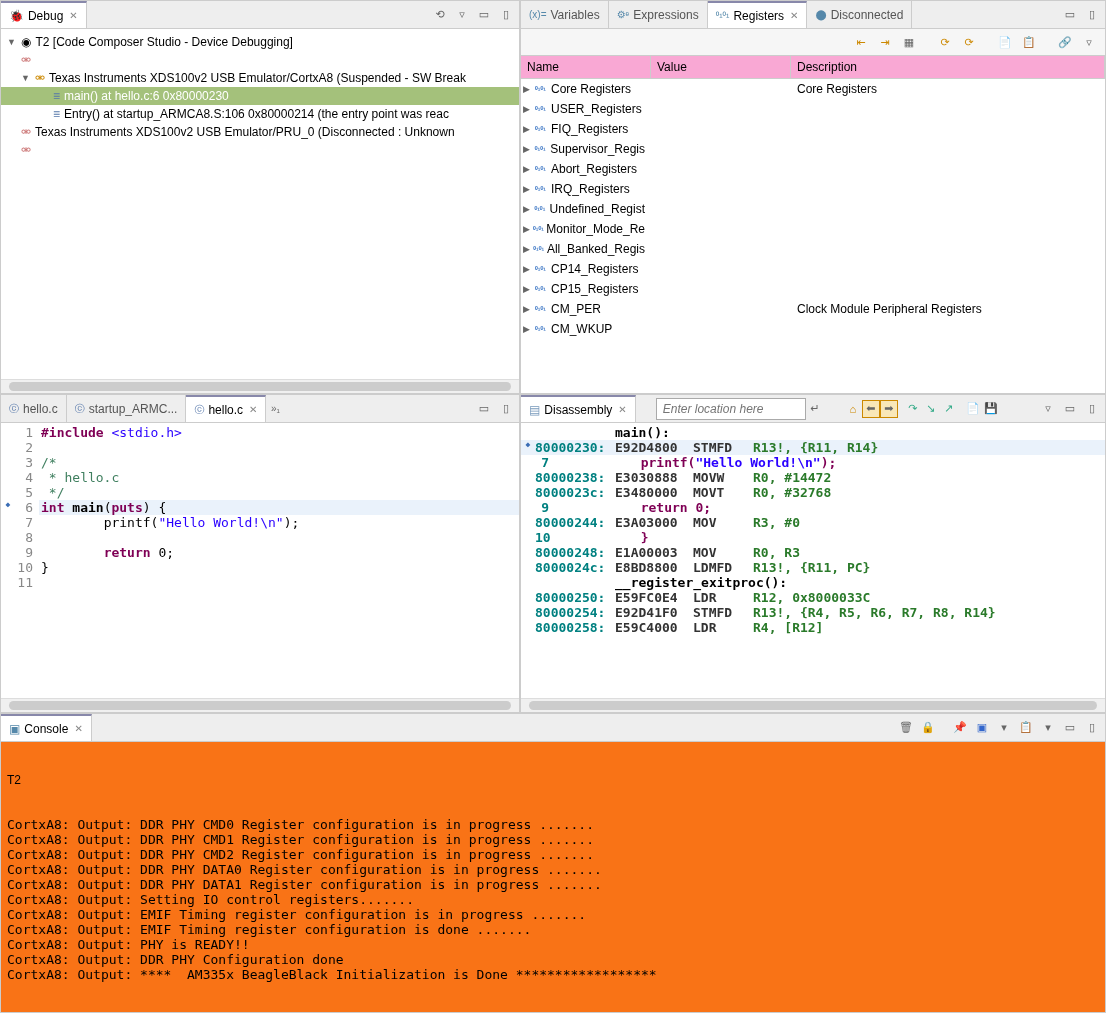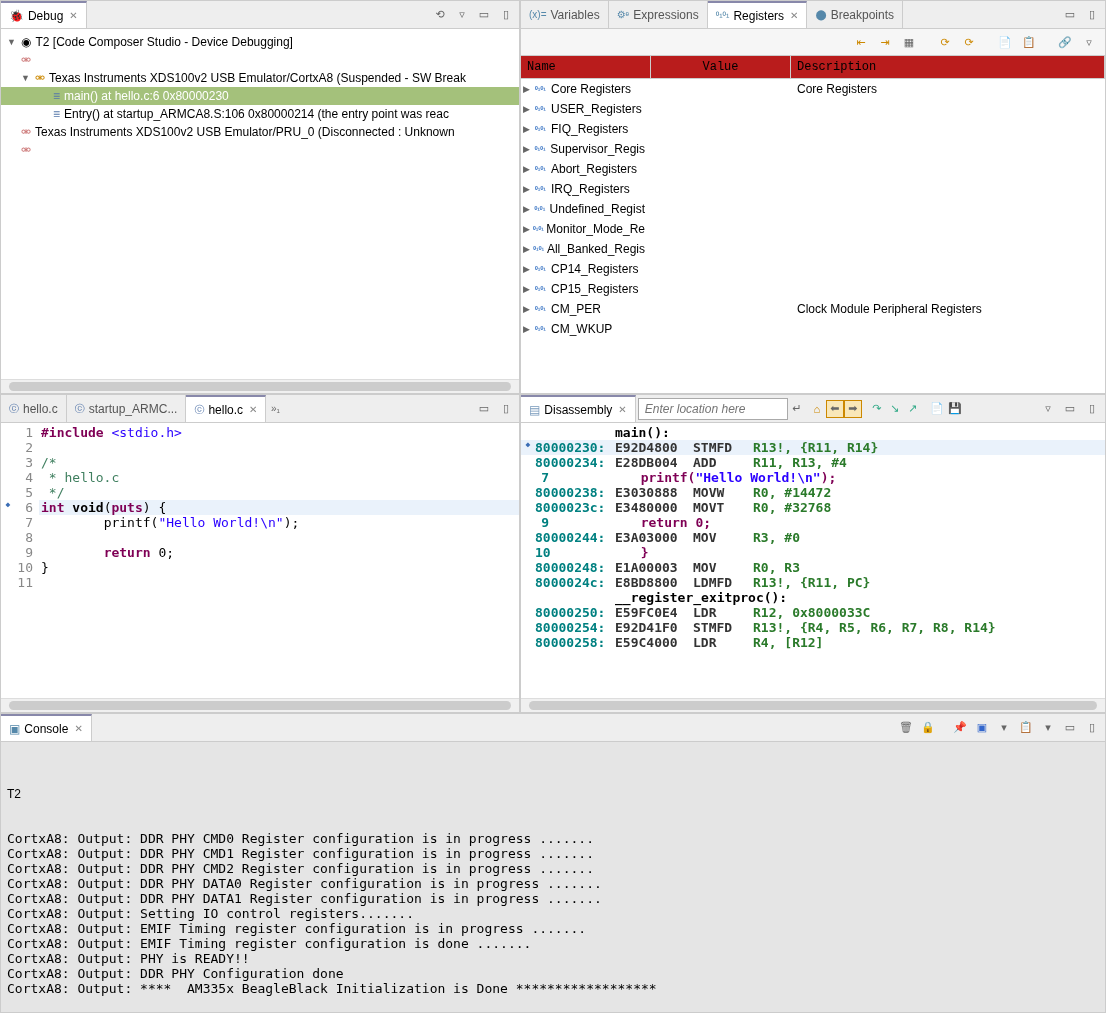--- a/index.html
+++ b/index.html
@@ -18,23 +18,23 @@
 .toolbar { display: flex; gap: 4px; padding: 3px 6px; background: #f6f6f6; border-bottom: 1px solid #ccc; align-items: center; justify-content: flex-end; }
 .toolbar .iconbtn { width: 20px; height: 20px; border: 1px solid transparent; }
 
 .tree { padding: 4px 0; overflow: auto; }
 .tree-item { display: flex; align-items: center; gap: 4px; padding: 2px 6px; white-space: nowrap; }
 .tree-item.indent1 { padding-left: 20px; }
 .tree-item.indent3 { padding-left: 52px; }
 .tree-item.selected { background: #a4c17b; color: #fff; }
 .arrow { width: 10px; display: inline-block; color: #666; font-size: 9px; }
 
-.table-head { display: flex; background: #b91c1c; border-bottom: 1px solid #ccc; font-family: Liberation Mono, monospace; }
+.table-head { display: flex; background: #f9a8d4; border-bottom: 1px solid #ccc; }
 .table-head > div { padding: 4px 6px; border-right: 1px solid #ccc; font-size: 12px; }
-.col-name { width: 130px; } .col-value { width: 140px; text-align: center; } .col-desc { flex: 1; }
+.col-name { width: 130px; } .col-value { width: 140px; } .col-desc { flex: 1; }
 .reg-row { display: flex; border-bottom: 0; }
 .reg-row .col-name { display: flex; align-items: center; gap: 2px; padding-left: 2px; }
 .reg-row > div { padding: 3px 6px; }
 .reg-icon { width: 14px; height: 12px; display: inline-flex; align-items: center; font-size: 8px; color: #5588cc; font-weight: bold; }
 
 .editor { background: #fff; overflow: auto; }
 .editor-line { display: flex; white-space: pre; }
 .gutter { width: 24px; text-align: right; color: #888; padding-right: 6px; user-select: none; }
 .marker { width: 14px; text-align: center; font-size: 8px; }
 .marker.bp { color: #3a6db5; }
@@ -47,21 +47,21 @@
 
 .disasm-line { display: flex; white-space: pre; }
 .addr { color: #008080; width: 80px; }
 .opcode { color: #333; width: 78px; }
 .mnem { color: #333; width: 60px; }
 .ops { color: #2a7a2a; }
 .disasm-line.hl { background: #a4c17b33; }
 .disasm-line.cur { background: #eaf2fb; }
 .loc-input { border: 1px solid #aaa; padding: 2px 6px; font-size: 12px; height: 22px; width: 150px; font-style: italic; color: #999; }
 
-.console-body { background: #e5e5e5; padding: 15px 6px; white-space: pre; overflow: auto; }
+.console-body { background: #f97316; padding: 1px 6px; white-space: pre; overflow: auto; }
 
 .layout { display: grid; grid-template-columns: 520px 586px; grid-template-rows: 394px 319px 300px; }
 .debug-panel { grid-column: 1; grid-row: 1; }
 .registers-panel { grid-column: 2; grid-row: 1; }
 .editor-panel { grid-column: 1; grid-row: 2; }
 .disasm-panel { grid-column: 2; grid-row: 2; }
 .console-panel { grid-column: 1 / span 2; grid-row: 3; }
 
 .reg-body { overflow: auto; flex: 1; }
 .scrollbar-h { height: 14px; background: #f0f0f0; border-top: 1px solid #ddd; position: relative; }
@@ -133,21 +133,21 @@
             <span style="font-size:10px;color:#58a">⚙ᵉ</span>
             <span>Expressions</span>
           </div>
           <div class="tab active">
             <span style="font-size:10px;color:#58a">⁰¹⁰¹</span>
             <span>Registers</span>
             <span class="close">✕</span>
           </div>
           <div class="tab">
             <span style="font-size:10px;color:#58a">⬤</span>
-            <span>Breakpoints</span>
+            <span>Disconnected</span>
           </div>
         </div>
       <div class="tab-spacer"></div>
       <div class="tab-actions">
         <span class="iconbtn">▭</span>
         <span class="iconbtn">▯</span>
       </div>
     </div>
     <div class="toolbar">
       <span class="iconbtn" style="color:#c80">⇤</span>
@@ -311,38 +311,38 @@
         <span class="iconbtn">▭</span>
         <span class="iconbtn">▯</span>
       </div>
     </div>
     <div class="editor mono" id="editor-body" style="flex:1;padding:2px 0;">
         <div class="editor-line"><span class="marker "></span><span class="gutter">1</span><span class="code-line " style="flex:1;padding-left:2px;"><span class="pp">#include</span> <span class="inc">&lt;stdio.h&gt;</span></span></div>
         <div class="editor-line"><span class="marker "></span><span class="gutter">2</span><span class="code-line " style="flex:1;padding-left:2px;"></span></div>
         <div class="editor-line"><span class="marker "></span><span class="gutter">3</span><span class="code-line " style="flex:1;padding-left:2px;"><span class="cmt">/*</span></span></div>
         <div class="editor-line"><span class="marker "></span><span class="gutter">4</span><span class="code-line " style="flex:1;padding-left:2px;"><span class="cmt"> * hello.c</span></span></div>
         <div class="editor-line"><span class="marker "></span><span class="gutter">5</span><span class="code-line " style="flex:1;padding-left:2px;"><span class="cmt"> */</span></span></div>
-        <div class="editor-line"><span class="marker bp">◆</span><span class="gutter">6</span><span class="code-line hl" style="flex:1;padding-left:2px;"><span class="kw">int</span> <b>void</b>(<span class="kw">puts</span>) {</span></div>
+        <div class="editor-line"><span class="marker bp">◆</span><span class="gutter">6</span><span class="code-line hl" style="flex:1;padding-left:2px;"><span class="kw">int</span> <b>main</b>(<span class="kw">puts</span>) {</span></div>
         <div class="editor-line"><span class="marker "></span><span class="gutter">7</span><span class="code-line " style="flex:1;padding-left:2px;">	printf(<span class="str">"Hello World!\n"</span>);</span></div>
         <div class="editor-line"><span class="marker "></span><span class="gutter">8</span><span class="code-line " style="flex:1;padding-left:2px;"></span></div>
         <div class="editor-line"><span class="marker "></span><span class="gutter">9</span><span class="code-line " style="flex:1;padding-left:2px;">	<span class="kw">return</span> 0;</span></div>
         <div class="editor-line"><span class="marker "></span><span class="gutter">10</span><span class="code-line " style="flex:1;padding-left:2px;">}</span></div>
         <div class="editor-line"><span class="marker "></span><span class="gutter">11</span><span class="code-line " style="flex:1;padding-left:2px;"></span></div>
       </div>
     <div class="scrollbar-h"></div>
   </div>
 
   <div class="panel disasm-panel">
     <div class="tabbar">
       <div class="tab active">
         <span style="color:#79b">▤</span>
         <span>Disassembly</span>
         <span class="close">✕</span>
       </div>
-      <div style="padding:0 2px;display:flex;align-items:center;">
+      <div style="padding:0 20px;display:flex;align-items:center;">
         <input class="loc-input" placeholder="Enter location here" style="">
         <span class="iconbtn">↵</span>
       </div>
       <span class="iconbtn" style="color:#c80">⌂</span>
       <span class="iconbtn" style="background:#f9e7b8;border:1px solid #c80">⬅</span>
       <span class="iconbtn" style="background:#f9e7b8;border:1px solid #c80">➡</span>
       <span style="width:6px"></span>
       <span class="iconbtn" style="color:#3a8">↷</span>
       <span class="iconbtn" style="color:#3a8">↘</span>
       <span class="iconbtn" style="color:#3a8">↗</span>
@@ -352,21 +352,20 @@
       <div class="tab-spacer"></div>
       <div class="tab-actions">
         <span class="iconbtn">▿</span>
         <span class="iconbtn">▭</span>
         <span class="iconbtn">▯</span>
       </div>
     </div>
     <div class="editor mono" id="disasm-body" style="flex:1;padding:2px 0;font-weight:bold;">
         <div class="disasm-line label"><span class="marker"></span><span style="width:80px"></span><span style="color:#000">main():</span></div>
         <div class="disasm-line hl cur"><span class="marker bp">◆</span><span class="addr">80000230:</span>   <span class="opcode">E92D4800</span> <span class="mnem">STMFD</span>      <span class="ops">R13!, {R11, R14}</span></div>
-        <div class="disasm-line"><span class="marker "></span><span class="addr">80000234:</span>   <span class="opcode">E28DB004</span> <span class="mnem">ADD</span>      <span class="ops">R11, R13, #4</span></div>
         <div class="disasm-line"><span class="marker"></span><span style="width:14px;text-align:right;color:#008080">7</span><span style="width:76px"></span><span style="color:#7f0055;font-weight:bold">  printf(<span class="str">"Hello World!\n"</span>);</span></div>
         <div class="disasm-line"><span class="marker "></span><span class="addr">80000238:</span>   <span class="opcode">E3030888</span> <span class="mnem">MOVW</span>      <span class="ops">R0, #14472</span></div>
         <div class="disasm-line"><span class="marker "></span><span class="addr">8000023c:</span>   <span class="opcode">E3480000</span> <span class="mnem">MOVT</span>      <span class="ops">R0, #32768</span></div>
         <div class="disasm-line"><span class="marker"></span><span style="width:14px;text-align:right;color:#008080">9</span><span style="width:76px"></span><span style="color:#7f0055;font-weight:bold">  <span class="kw">return</span> 0;</span></div>
         <div class="disasm-line"><span class="marker "></span><span class="addr">80000244:</span>   <span class="opcode">E3A03000</span> <span class="mnem">MOV</span>      <span class="ops">R3, #0</span></div>
         <div class="disasm-line"><span class="marker"></span><span style="width:14px;text-align:right;color:#008080">10</span><span style="width:76px"></span><span style="color:#7f0055;font-weight:bold">  }</span></div>
         <div class="disasm-line"><span class="marker "></span><span class="addr">80000248:</span>   <span class="opcode">E1A00003</span> <span class="mnem">MOV</span>      <span class="ops">R0, R3</span></div>
         <div class="disasm-line"><span class="marker "></span><span class="addr">8000024c:</span>   <span class="opcode">E8BD8800</span> <span class="mnem">LDMFD</span>      <span class="ops">R13!, {R11, PC}</span></div>
         <div class="disasm-line label"><span class="marker"></span><span style="width:80px"></span><span style="color:#000">__register_exitproc():</span></div>
         <div class="disasm-line"><span class="marker "></span><span class="addr">80000250:</span>   <span class="opcode">E59FC0E4</span> <span class="mnem">LDR</span>      <span class="ops">R12, 0x8000033C</span></div>

